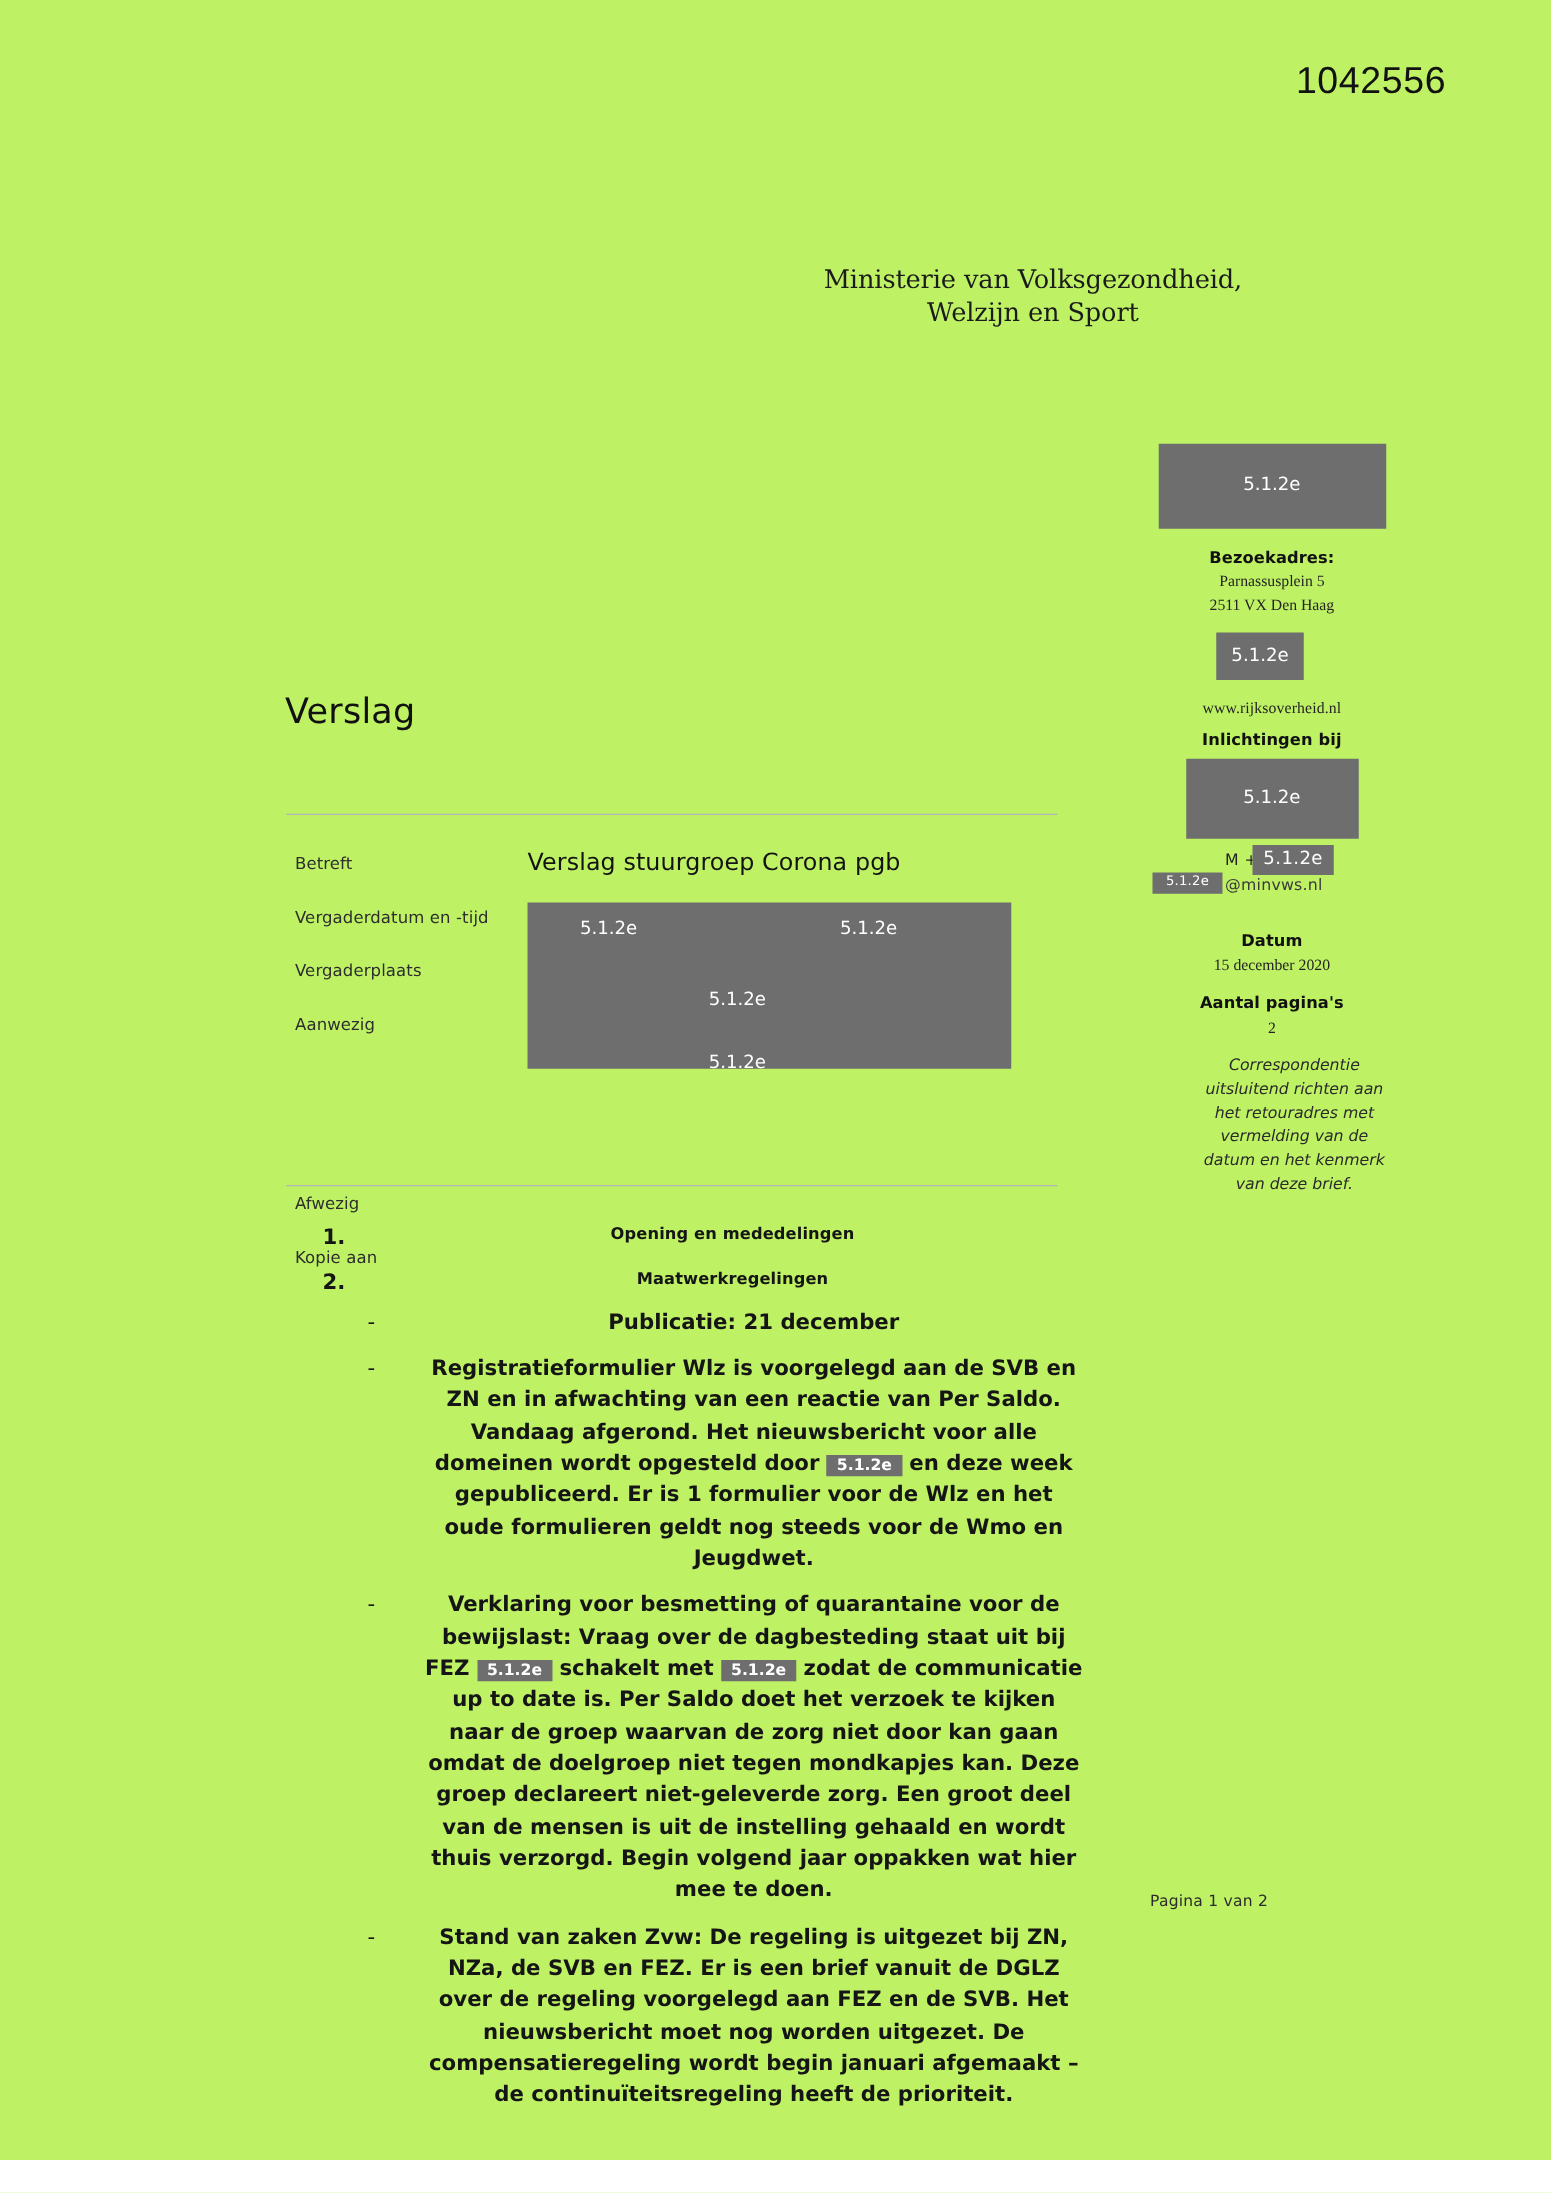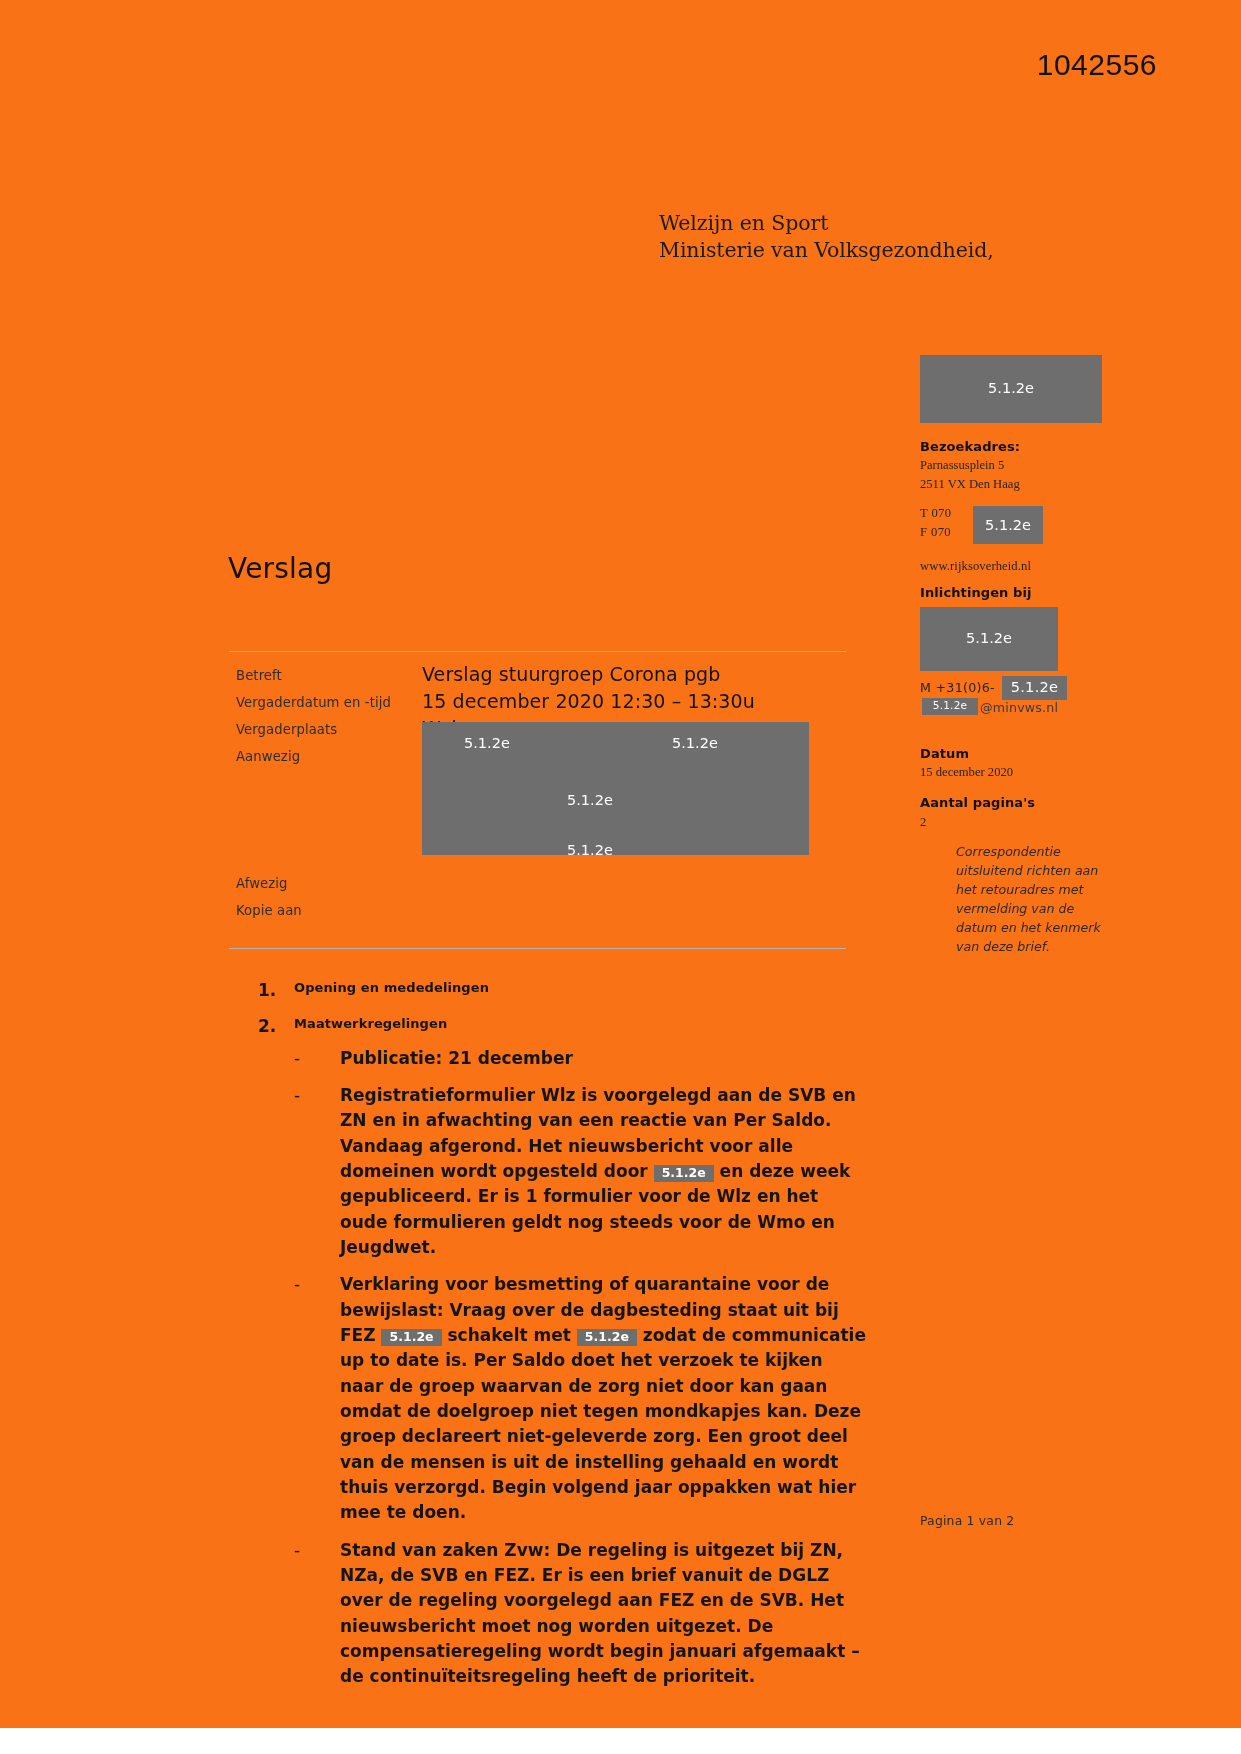--- a/index.html
+++ b/index.html
@@ -16,21 +16,22 @@
     color: #1a1a1a;
     overflow: hidden;
   }
 
   
   .page {
     position: absolute;
     left: 0; top: 0;
     width: 1241px;
     height: 1728px;
-    background: #f97316;
+    background: #bef264;
+    text-align: center;
   }
 
   
   .doc-number {
     position: absolute;
     right: 84px;
     top: 48px;
     font-family: "Liberation Sans", sans-serif;
     font-size: 30px;
     letter-spacing: 0.5px;
@@ -183,20 +184,21 @@
   
   .meta {
     position: absolute;
     left: 236px;
     top: 665px;
     width: 620px;
   }
   .meta-row {
     position: relative;
     height: 27px;
+    margin-top: 16px;
   }
   .meta-label {
     position: absolute;
     left: 0;
     top: 3px;
     font-size: 13.2px;
     color: #2d2d2d;
     letter-spacing: 0.1px;
   }
   .meta-value {
@@ -286,22 +288,22 @@
   }
 </style>
 </head>
 <body>
 
 <div class="page">
 
   <div class="doc-number">1042556</div>
 
   <div class="ministry">
+    <div>Ministerie van Volksgezondheid,</div>
     <div>Welzijn en Sport</div>
-    <div>Ministerie van Volksgezondheid,</div>
   </div>
 
   <div class="sidebar">
 
     <div class="redact blk-big">5.1.2e</div>
 
     <h4>Bezoekadres:</h4>
     <span class="line">Parnassusplein 5</span>
     <span class="line">2511 VX  Den Haag</span>
 

